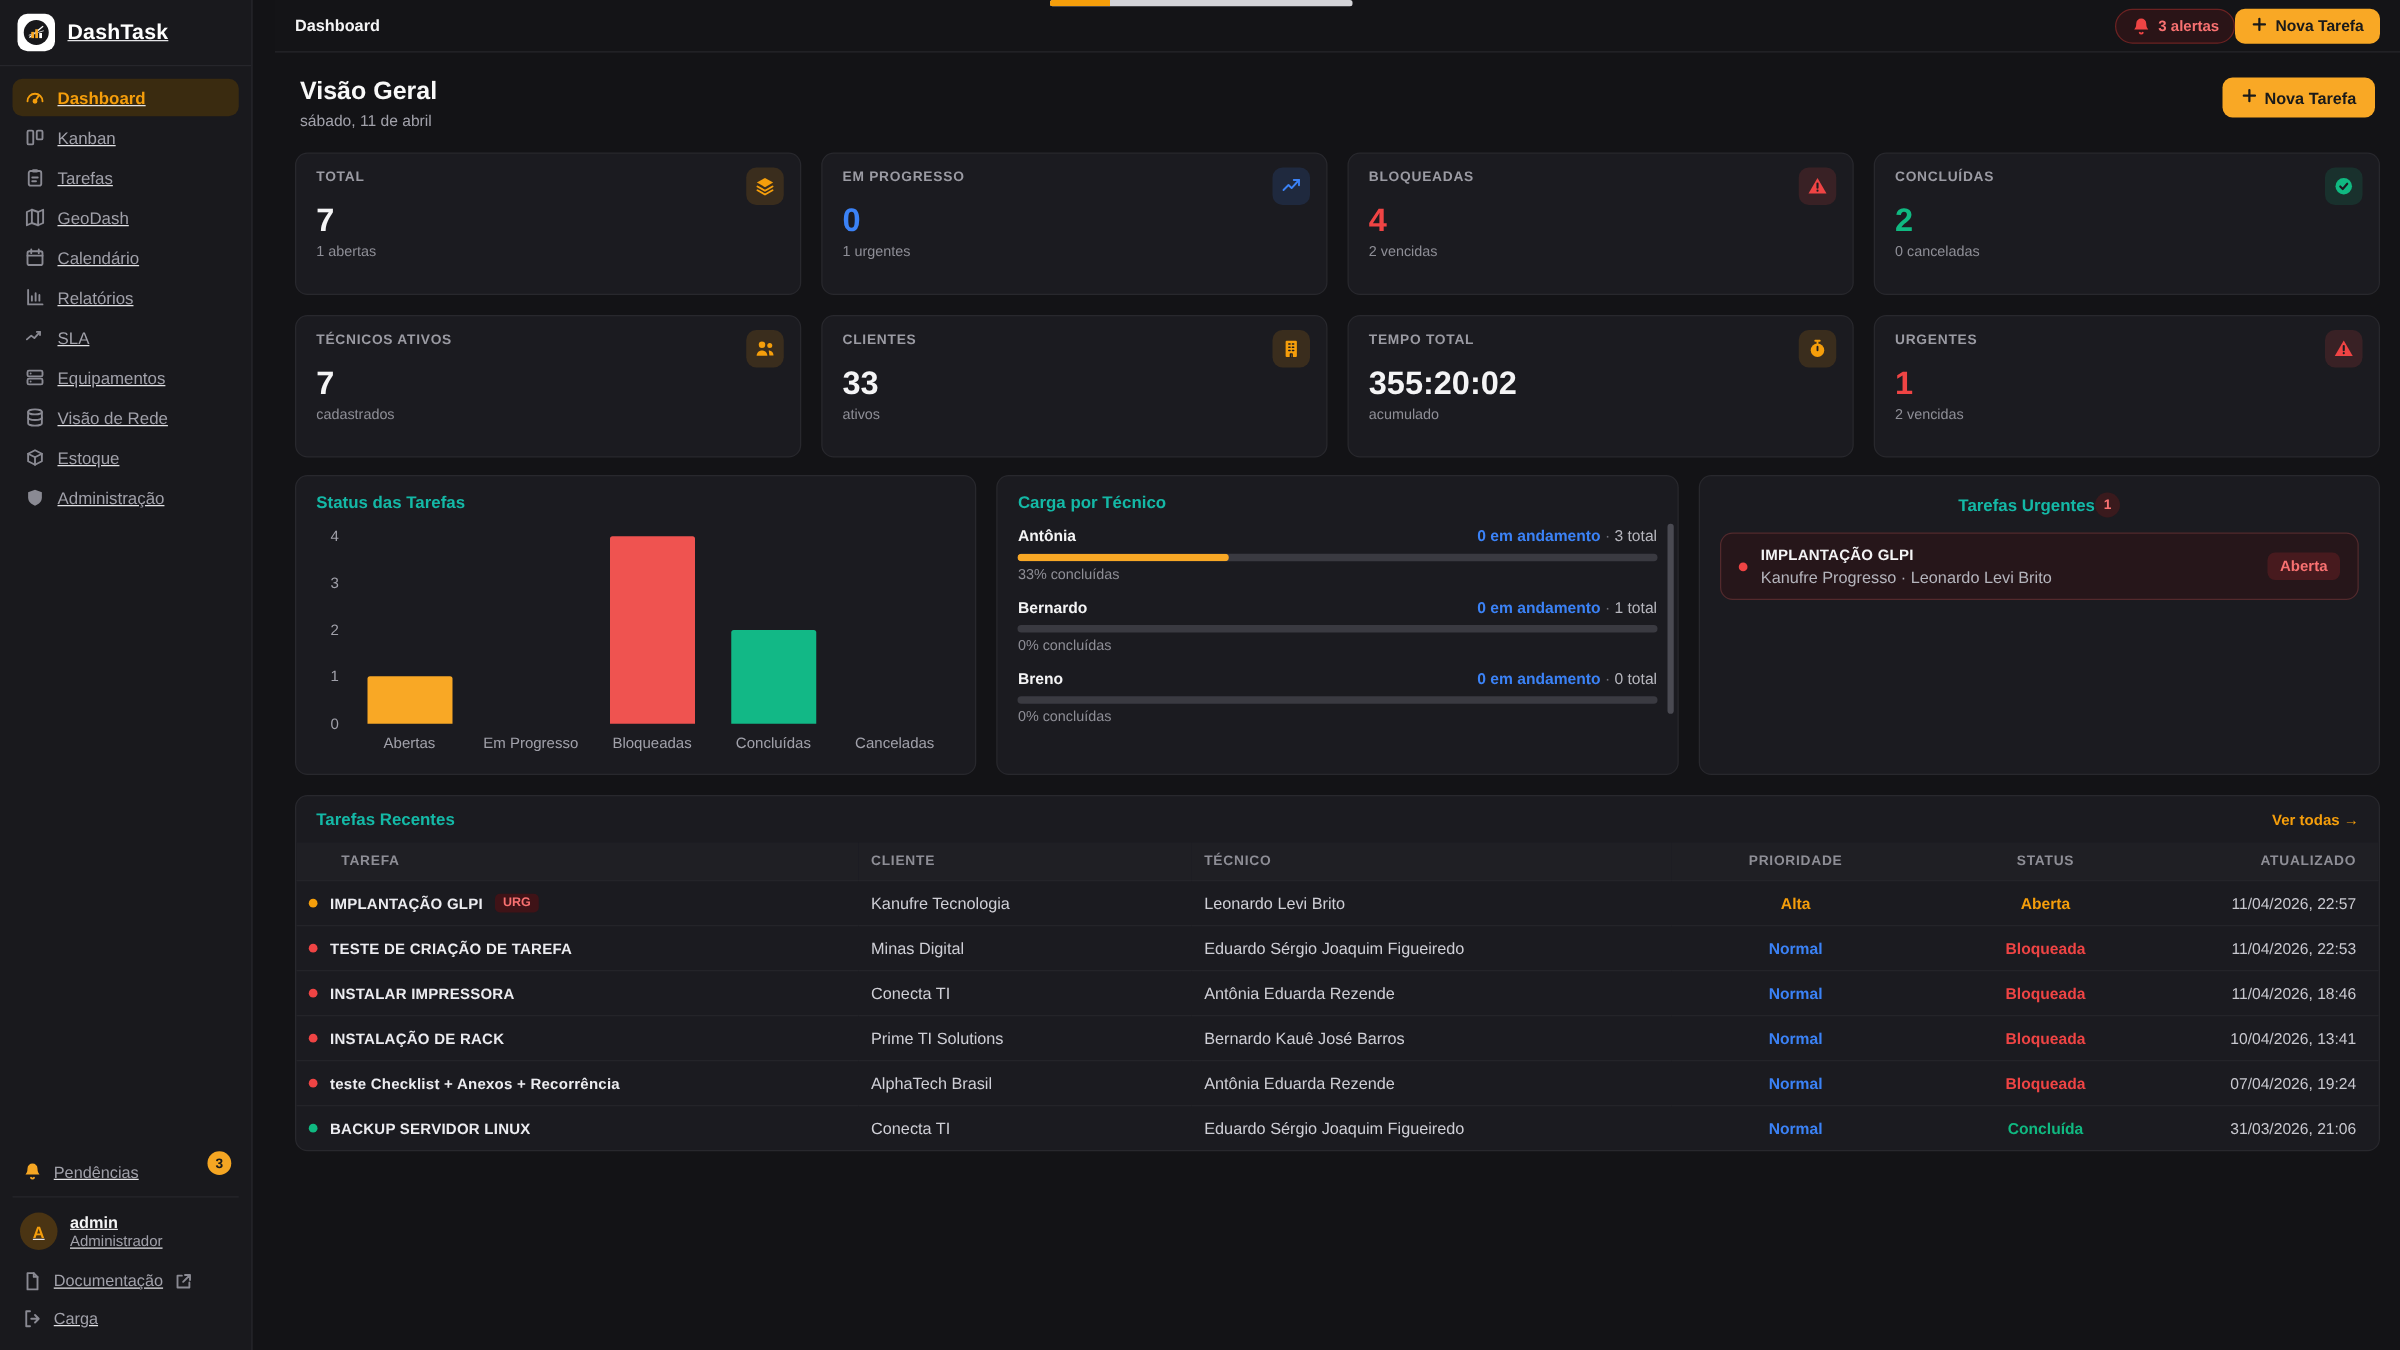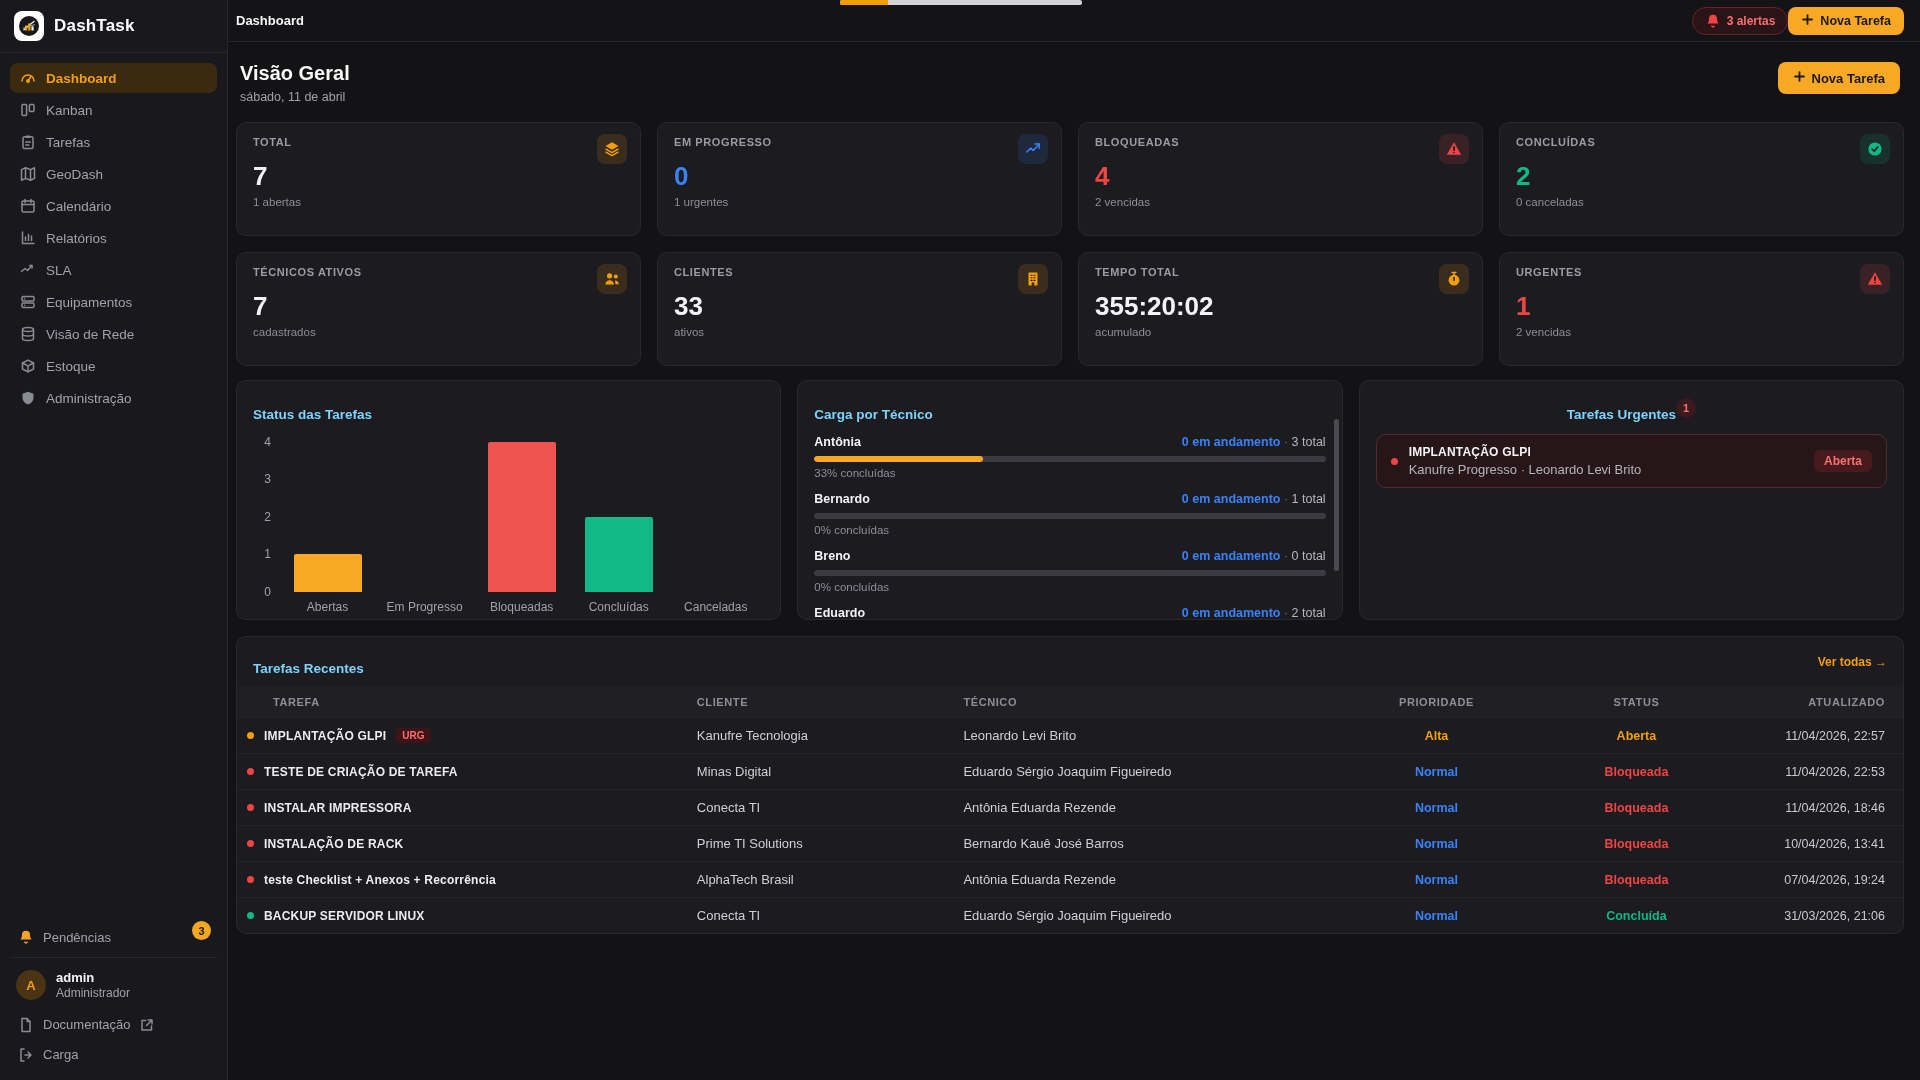--- a/index.html
+++ b/index.html
@@ -5,22 +5,22 @@
   * { box-sizing: border-box; margin: 0; padding: 0; }
   html,body { width:1920px; height:1080px; background:#131316; color:#e4e4e7;
     font-family:"Liberation Sans", sans-serif; overflow:hidden; }
 
   
   .top-strip { position:fixed; top:0; left:840px; width:242px; height:5px;
     background:#d4d4d8; border-radius:2px; z-index:60; overflow:hidden; }
   .top-strip .fill { height:100%; width:48px; background:#f59e0b; }
 
   
-  .sidebar { position:fixed; left:0; top:0; bottom:0; width:228px; background:#19191d;
-    border-right:1px solid #26262b; display:flex; flex-direction:column; z-index:40; }
+  .sidebar { position:fixed; left:0; top:0; bottom:0; width:202px; background:#19191d;
+    border-right:1px solid #26262b; display:flex; flex-direction:column; z-index:40;text-decoration:underline; }
   .logo-row { display:flex; align-items:center; gap:10px; padding:11px 14px; border-bottom:1px solid #26262b; }
   .logo-box { width:30px; height:30px; background:#ffffff; border-radius:8px;
     display:flex; align-items:center; justify-content:center; flex:0 0 auto; }
   .logo-text { font-size:17px; font-weight:bold; color:#ffffff; letter-spacing:0.2px; }
   .nav { flex:1; padding:10px 10px 0; }
   .nav-item { display:flex; align-items:center; gap:10px; padding:7px 10px; margin-bottom:2px;
     border-radius:8px; color:#a1a1aa; font-size:13.5px; cursor:pointer; }
   .nav-item .ic { display:flex; color:#8a8a93; }
   .nav-item.active { background:#3a2b10; color:#f59e0b; font-weight:bold; }
   .nav-item.active .ic { color:#f59e0b; }
@@ -66,21 +66,21 @@
   .stat-label { font-size:11px; font-weight:bold; letter-spacing:0.6px; color:#9b9ba3; }
   .stat-ic { position:absolute; top:11px; right:13px; width:30px; height:30px; border-radius:8px;
     display:flex; align-items:center; justify-content:center; }
   .stat-value { font-size:26px; font-weight:bold; margin-top:13px; color:#f4f4f5; }
   .stat-sub { font-size:11.5px; color:#8e8e96; margin-top:4px; }
 
   
   .mid-grid { display:grid; grid-template-columns:1fr 1fr 1fr; gap:16px; margin-bottom:16px; }
   .panel { background:#1b1b20; border:1px solid #28282d; border-radius:10px;
     padding:13px 16px; height:240px; position:relative; overflow:hidden; }
-  .panel-title { font-size:13.5px; font-weight:bold; color:#7dd3fc;margin-top:13px; }
+  .panel-title { font-size:13.5px; font-weight:bold; color:#14b8a6; }
 
   
   .chart-wrap { display:flex; margin-top:12px; }
   .y-axis { width:26px; position:relative; height:158px; }
   .y-axis span { position:absolute; right:8px; font-size:12px; color:#a1a1aa; }
   .plot { flex:1; height:158px; display:flex; align-items:flex-end; }
   .bar-slot { flex:1; display:flex; justify-content:center; }
   .bar { width:68px; border-radius:2px 2px 0 0; }
   .cat-row { display:flex; margin-left:26px; margin-top:8px; }
   .cat-row span { flex:1; text-align:center; font-size:12px; color:#a1a1aa; }
@@ -495,29 +495,20 @@
             </div>
             <div class="carga-item">
               <div class="carga-head">
                 <span class="carga-name">Breno</span>
                 <span class="carga-right"><span class="txt-blue">0 em andamento</span><span class="txt-dim">  ·  </span><span class="txt-gray">0 total</span></span>
               </div>
               <div class="track">
                 <div class="fill" style="width: 0%;"></div>
               </div>
               <div class="carga-pct">0% concluídas</div>
-            </div>
-            <div class="carga-item">
-              <div class="carga-head">
-                <span class="carga-name">Eduardo</span>
-                <span class="carga-right"><span class="txt-blue">0 em andamento</span><span class="txt-dim">  ·  </span><span class="txt-gray">2 total</span></span>
-              </div>
-              <div class="track">
-                <div class="fill" style="width: 50%;"></div>
-              </div>
             </div>
           </div>
         <div class="scroll-thumb"></div>
       </section>
 
       <section class="panel">
         <div class="urg-head">
           <span class="panel-title">Tarefas Urgentes</span>
           <span class="urg-count">1</span>
         </div>

